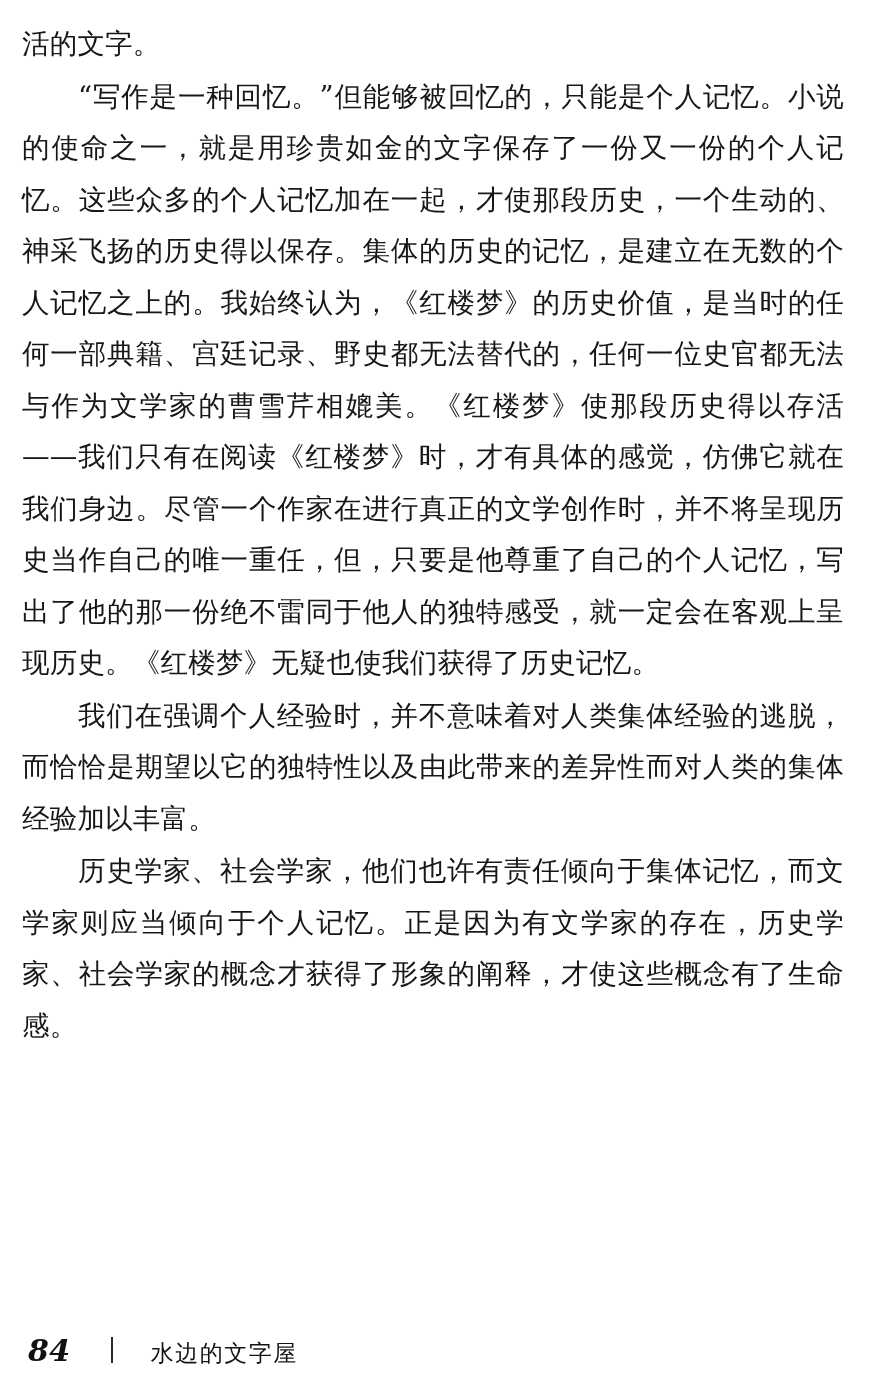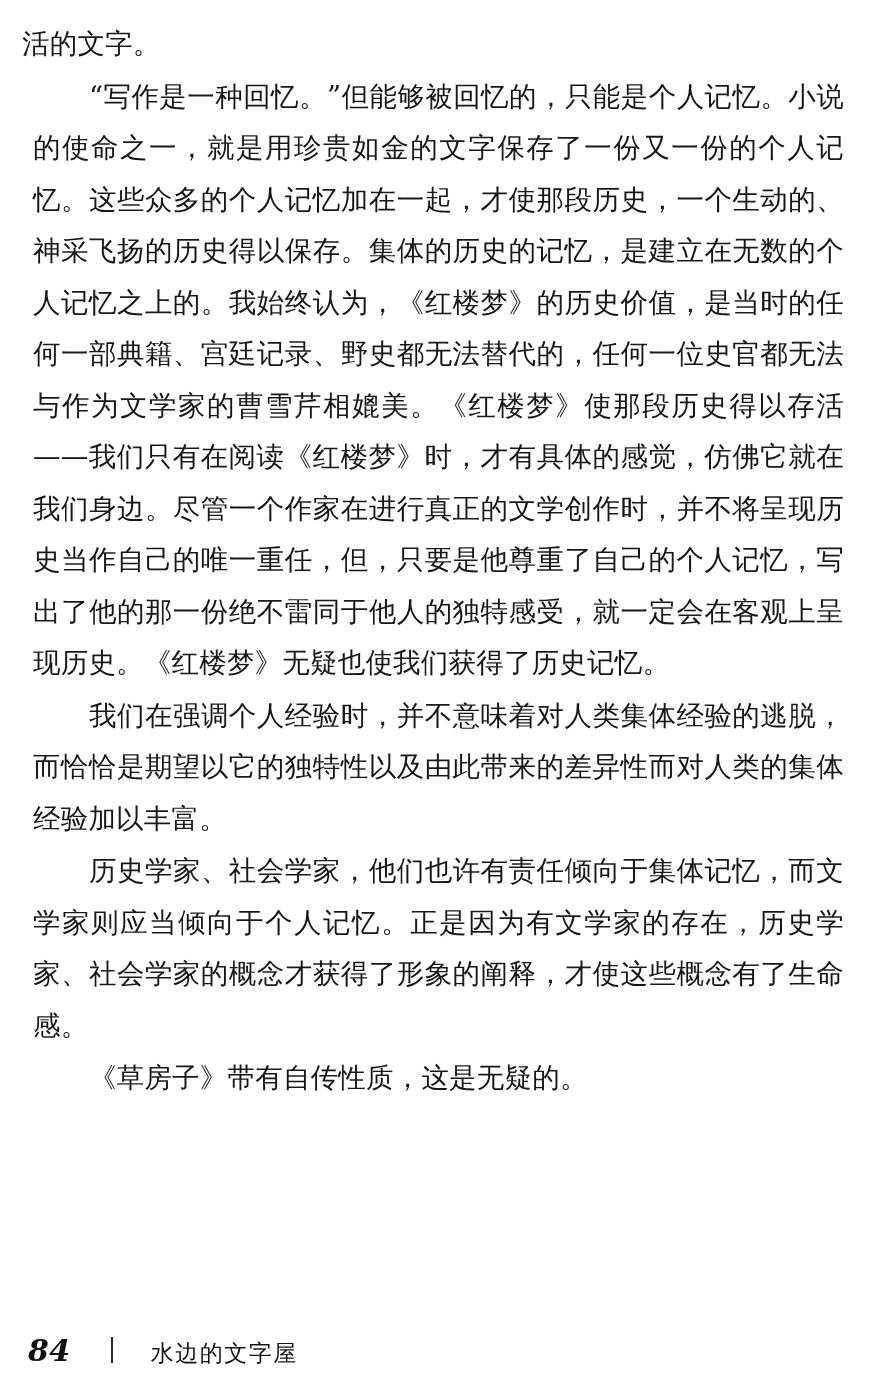--- a/index.html
+++ b/index.html
@@ -33,21 +33,20 @@
     font-size: 27.5px;
     line-height: 51.5px;
     text-align: justify;
     text-justify: inter-character;
     letter-spacing: 0.2px;
     color: #171717;
     font-family: "DejaVu Serif", "Liberation Serif", serif;
   }
   .para.indent {
     text-indent: 56px;
-    margin-left: 11px;
   }
   .footer {
     position: absolute;
     left: 28px;
     bottom: 22px;
     display: flex;
     align-items: baseline;
     gap: 16px;
   }
   .folio {
@@ -77,21 +76,20 @@
 </head>
 <body>
 
 <div class="page">
 
   <div class="body-text">
     <p class="para">活的文字。</p>
     <p class="para indent">“写作是一种回忆。”但能够被回忆的，只能是个人记忆。小说的使命之一，就是用珍贵如金的文字保存了一份又一份的个人记忆。这些众多的个人记忆加在一起，才使那段历史，一个生动的、神采飞扬的历史得以保存。集体的历史的记忆，是建立在无数的个人记忆之上的。我始终认为，《红楼梦》的历史价值，是当时的任何一部典籍、宫廷记录、野史都无法替代的，任何一位史官都无法与作为文学家的曹雪芹相媲美。《红楼梦》使那段历史得以存活——我们只有在阅读《红楼梦》时，才有具体的感觉，仿佛它就在我们身边。尽管一个作家在进行真正的文学创作时，并不将呈现历史当作自己的唯一重任，但，只要是他尊重了自己的个人记忆，写出了他的那一份绝不雷同于他人的独特感受，就一定会在客观上呈现历史。《红楼梦》无疑也使我们获得了历史记忆。</p>
     <p class="para indent">我们在强调个人经验时，并不意味着对人类集体经验的逃脱，而恰恰是期望以它的独特性以及由此带来的差异性而对人类的集体经验加以丰富。</p>
     <p class="para indent">历史学家、社会学家，他们也许有责任倾向于集体记忆，而文学家则应当倾向于个人记忆。正是因为有文学家的存在，历史学家、社会学家的概念才获得了形象的阐释，才使这些概念有了生命感。</p>
-    <p class="para indent">《草房子》带有自传性质，这是无疑的。</p>
   </div>
 
   <div class="footer">
     <span class="folio">84</span>
     <span class="footer-sep"></span>
     <span class="footer-title">水边的文字屋</span>
   </div>
 
 </div>
 

